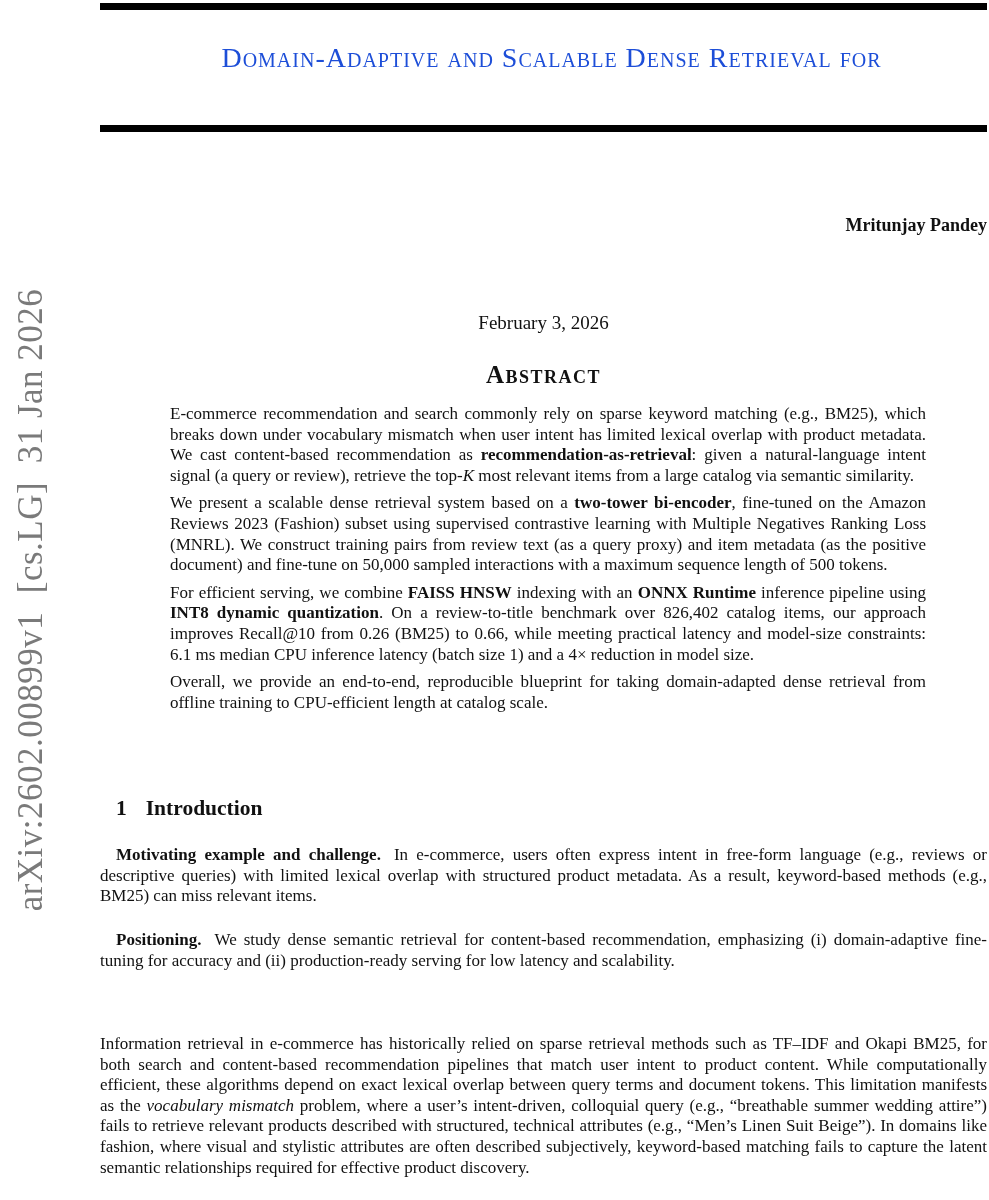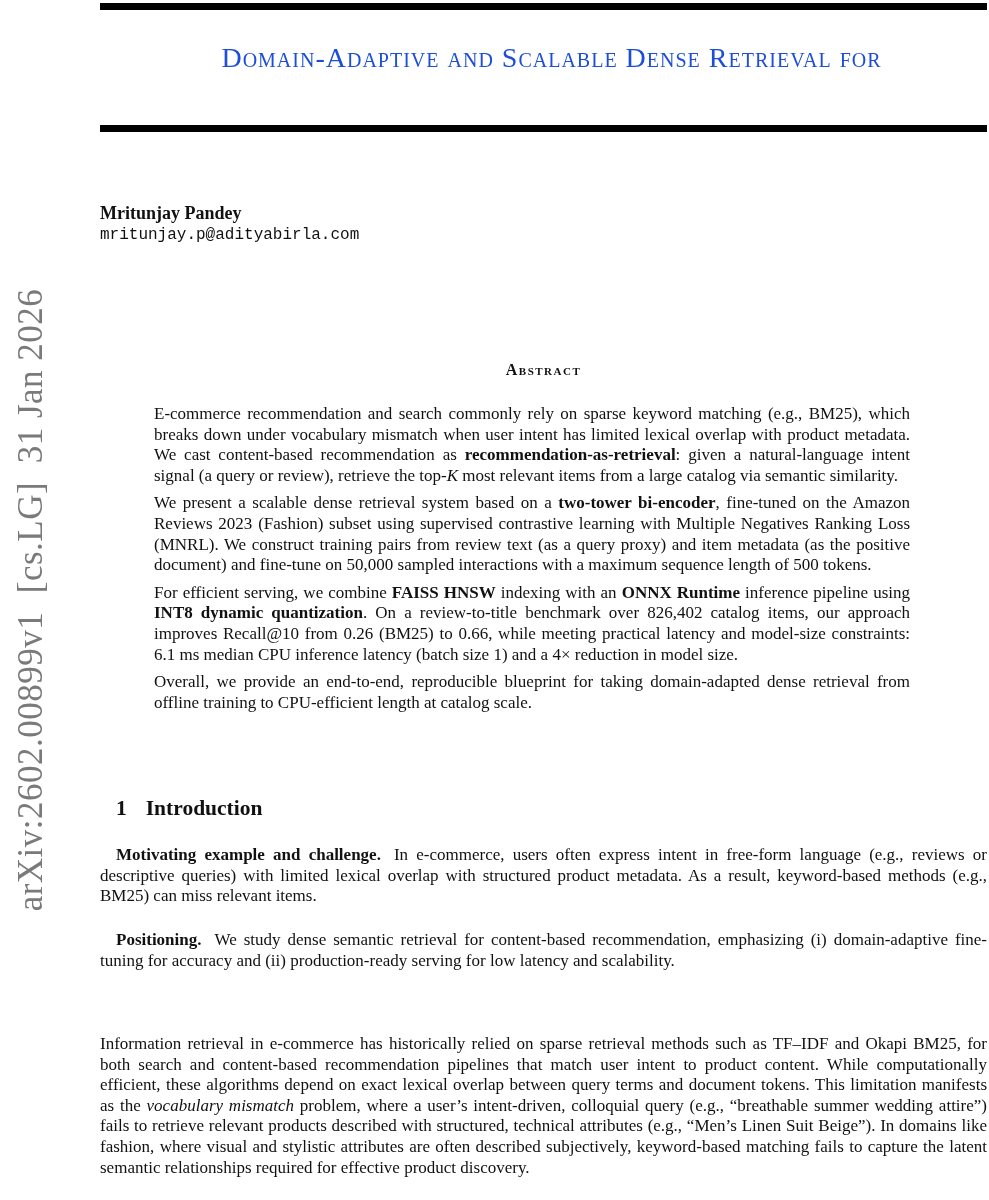--- a/index.html
+++ b/index.html
@@ -62,24 +62,24 @@
     font-size: 28px;
     line-height: 39px;
     letter-spacing: 1px;
     color: #1d4ed8;
   }
   .title .tline { display: block; }
 
   
   .author-block {
     position: absolute;
-    top: 202px;
-    left: 100px;
-    width: 887px;
-    text-align: left;
+    top: 214px;
+    left: 100px;
+    width: 887px;
+    text-align: right;
   }
   .author-name {
     font-weight: bold;
     font-size: 18px;
     line-height: 22px;
   }
   .author-affiliation {
     font-size: 18px;
     line-height: 22px;
   }
@@ -101,27 +101,27 @@
 
   
   .abstract-heading {
     position: absolute;
     top: 361px;
     left: 100px;
     width: 887px;
     text-align: center;
     font-variant: small-caps;
     font-weight: bold;
-    font-size: 16px;
+    font-size: 25px;
     letter-spacing: 1.5px;
   }
   .abstract-body {
     position: absolute;
     top: 404px;
-    left: 154px;
+    left: 170px;
     width: 756px;
   }
   p.para {
     margin: 0 0 7px 0;
     font-size: 17px;
     line-height: 20.6px;
     text-align: justify;
   }
 
   
@@ -176,23 +176,23 @@
   <div class="rule rule-top"></div>
 
   <h1 class="title">
     <span class="tline">Domain-Adaptive and Scalable Dense Retrieval for</span>
   </h1>
 
   <div class="rule rule-bottom"></div>
 
   <div class="author-block">
     <div class="author-name">Mritunjay Pandey</div>
-    <div class="author-email">mritunjay.p@adityabirla.com</div>
   </div>
 
+  <div class="date">February 3, 2026</div>
 
   <div class="abstract-heading">Abstract</div>
 
   <div class="abstract-body">
     <p class="para"><span>E-commerce recommendation and search commonly rely on sparse keyword matching (e.g., BM25), which breaks down under vocabulary mismatch when user intent has limited lexical overlap with product metadata. We cast content-based recommendation as </span><span class="b">recommendation-as-retrieval</span><span>: given a natural-language intent signal (a query or review), retrieve the top-</span><span class="i">K</span><span> most relevant items from a large catalog via semantic similarity.</span></p>
     <p class="para"><span>We present a scalable dense retrieval system based on a </span><span class="b">two-tower bi-encoder</span><span>, fine-tuned on the Amazon Reviews 2023 (Fashion) subset using supervised contrastive learning with Multiple Negatives Ranking Loss (MNRL). We construct training pairs from review text (as a query proxy) and item metadata (as the positive document) and fine-tune on 50,000 sampled interactions with a maximum sequence length of 500 tokens.</span></p>
     <p class="para"><span>For efficient serving, we combine </span><span class="b">FAISS HNSW</span><span> indexing with an </span><span class="b">ONNX Runtime</span><span> inference pipeline using </span><span class="b">INT8 dynamic quantization</span><span>. On a review-to-title benchmark over 826,402 catalog items, our approach improves Recall@10 from 0.26 (BM25) to 0.66, while meeting practical latency and model-size constraints: 6.1 ms median CPU inference latency (batch size 1) and a 4× reduction in model size.</span></p>
     <p class="para"><span>Overall, we provide an end-to-end, reproducible blueprint for taking domain-adapted dense retrieval from offline training to CPU-efficient length at catalog scale.</span></p>
   </div>
 

